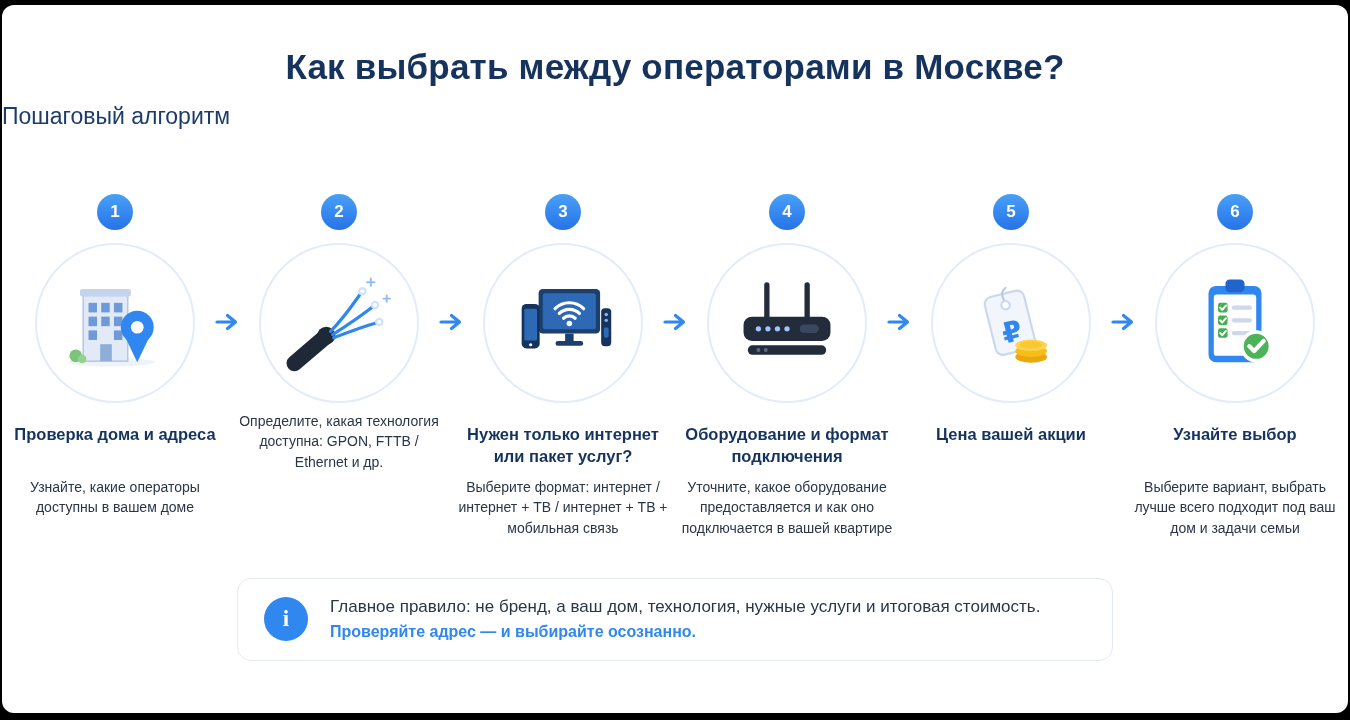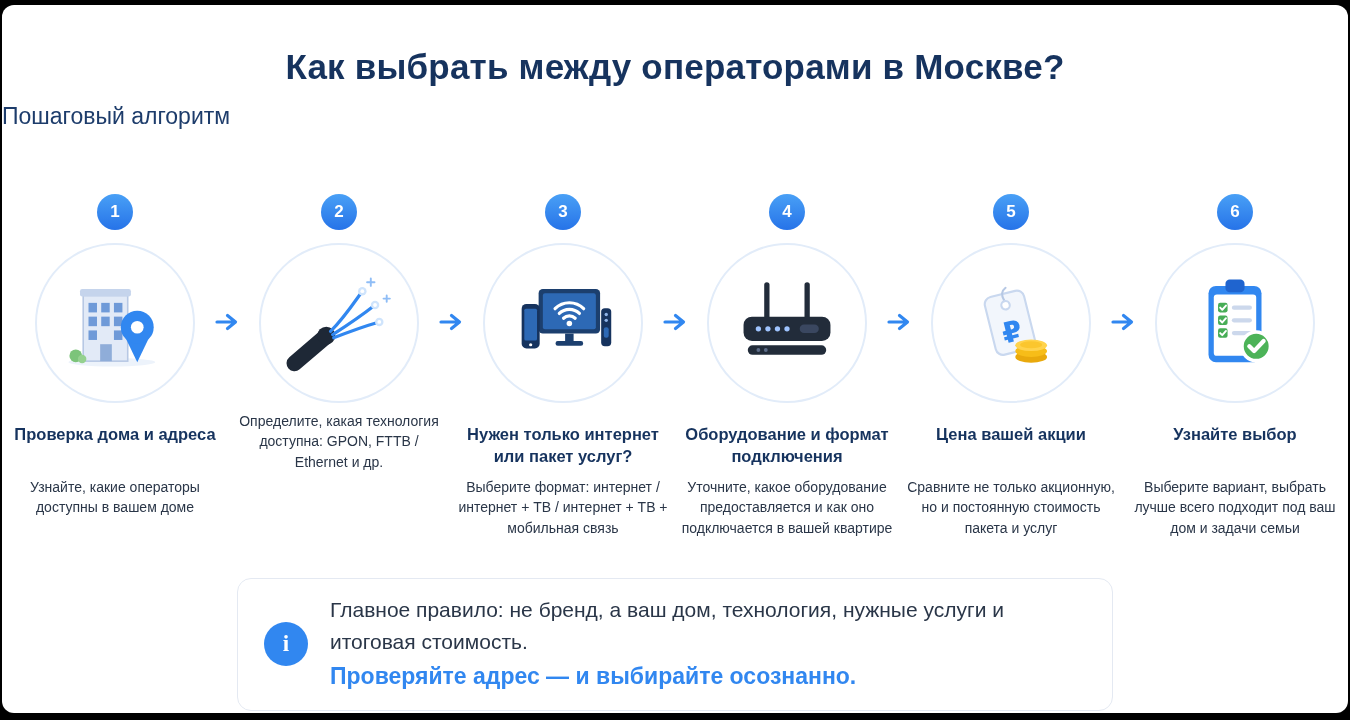--- a/index.html
+++ b/index.html
@@ -105,22 +105,22 @@
     flex: 0 0 auto;
     width: 44px; height: 44px;
     border-radius: 50%;
     background: #3187f0;
     color: #fff;
     font-size: 23px;
     font-weight: 700;
     font-family: "Liberation Serif", "DejaVu Serif", serif;
     display: flex; align-items: center; justify-content: center;
   }
-  .callout-line1 { font-size: 21px; color: #2a3648; line-height: 1.55; }
-  .callout-line2 { font-size: 23px; color: #3187f0; font-weight: 700; line-height: 1.55; }
+  .callout-line1 { font-size: 17px; color: #2a3648; line-height: 1.55; }
+  .callout-line2 { font-size: 16px; color: #3187f0; font-weight: 700; line-height: 1.55; }
 </style>
 </head>
 <body>
 
 <div class="canvas">
 
   <h1 class="title">Как выбрать между операторами в Москве?</h1>
   <div class="subtitle">Пошаговый алгоритм</div>
 
   <div class="steps">
@@ -250,21 +250,20 @@
             <circle cx="49" cy="33" r="4" fill="#fff" stroke="#c9d8ef" stroke-width="2"></circle>
             <text x="49" y="68" text-anchor="middle" font-size="27" font-weight="bold" fill="#3187f0" font-family="Liberation Sans, DejaVu Sans, sans-serif">₽</text>
           </g>
           <ellipse cx="69" cy="82" rx="15" ry="5.5" fill="#e9a90c"></ellipse>
           <ellipse cx="69" cy="76.5" rx="15" ry="5.5" fill="#f7bd18"></ellipse>
           <ellipse cx="69" cy="71" rx="15" ry="5.5" fill="#ffd34d"></ellipse>
           <ellipse cx="69" cy="70.5" rx="10.5" ry="3.4" fill="#fbc62e"></ellipse>
         </svg>
       </div>
       <div class="step-title">Цена вашей акции</div>
-      <div class="step-desc">Сравните не только акционную, но и постоянную стоимость пакета и услуг</div>
       <span class="arrow">
         <svg width="24" height="20" viewBox="0 0 24 20">
             <path d="M2 10 H19 M12.5 3.5 L20.5 10 L12.5 16.5" stroke="#3187f0" stroke-width="3.2" fill="none" stroke-linecap="round" stroke-linejoin="round"></path>
           </svg>
       </span>
     </div>
 
     <div class="step">
       <div class="step-number">6</div>
       <div class="step-circle">

